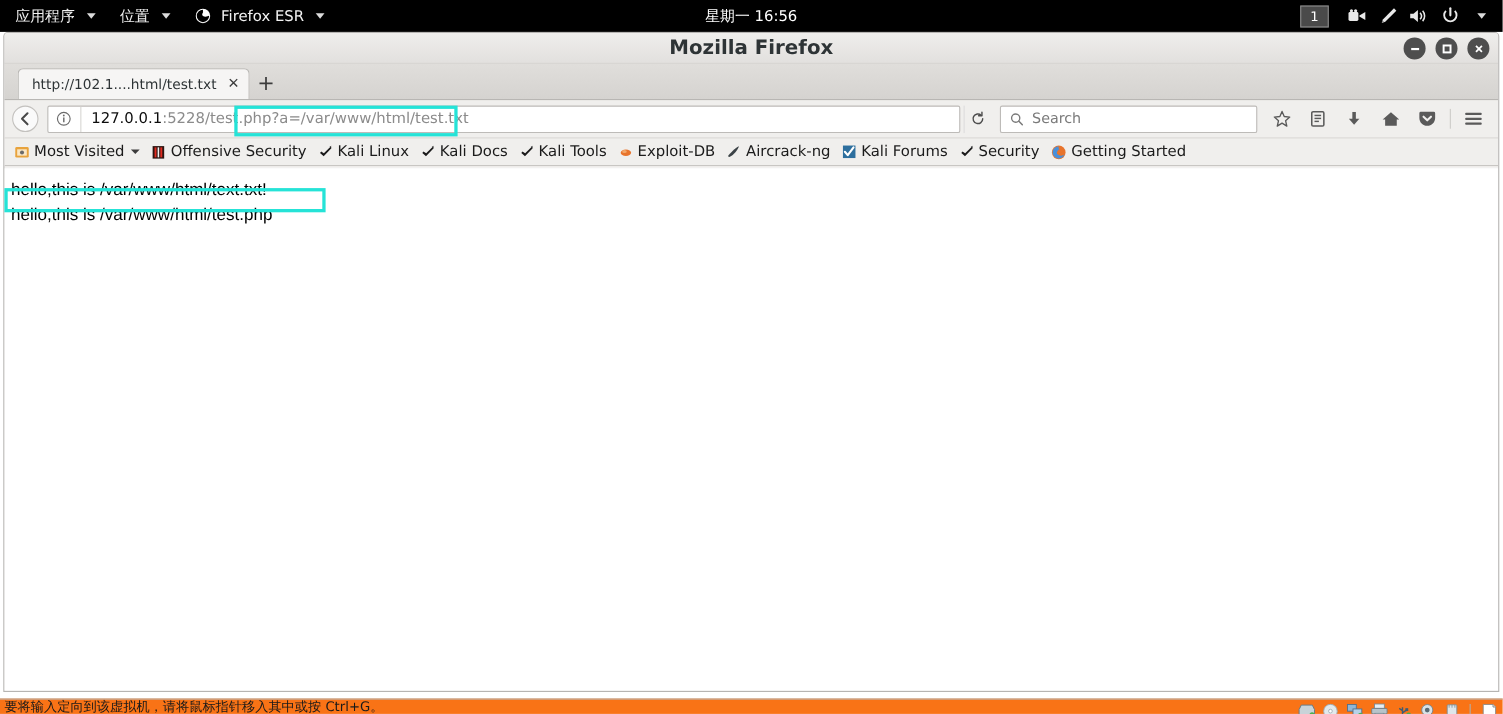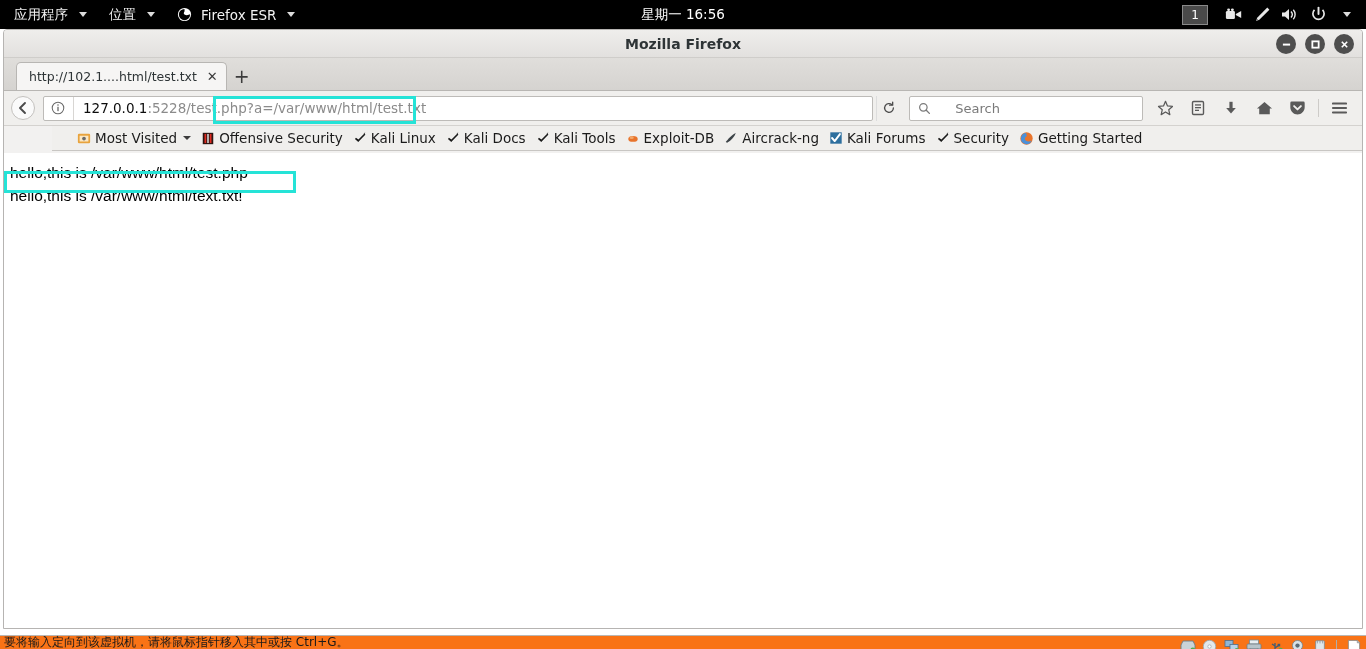--- a/index.html
+++ b/index.html
@@ -69,21 +69,21 @@
     overflow: hidden;
   }
   #titlebar {
     position: relative;
     height: 28px;
     background: linear-gradient(#efeeec, #e2e0de);
     border-bottom: 1px solid #cfcdca;
     display: flex; align-items: center; justify-content: center;
   }
   #window-title {
-    font-size: 14px; font-weight: bold; color: #2e3436;
+    font-size: 18px; font-weight: bold; color: #2e3436;
   }
   #window-controls {
     position: absolute; right: 8px; top: 4px;
     display: flex; gap: 9px;
   }
   .wctl {
     width: 20px; height: 20px; border-radius: 50%;
     background: #4e4e4e;
     display: flex; align-items: center; justify-content: center;
     color: #ffffff; font-size: 10px;
@@ -171,46 +171,45 @@
     display: flex; align-items: center; justify-content: center;
     color: #4d4d4d; font-size: 14px;
     border-left: 1px solid #ddd;
   }
   #searchbar {
     width: 258px; height: 25px;
     margin-left: 8px;
     background: #ffffff;
     border: 1px solid #bdbbb8;
     border-radius: 2px;
-    display: flex; align-items: center; gap: 24px;
+    display: flex; align-items: center; gap: 7px;
     padding: 0 8px;
     color: #7a7a7a;
     font-size: 13px;
   }
   #nav-icons { display: flex; align-items: center; margin-left: 6px; }
   .navicon {
     width: 33px; height: 28px;
     display: flex; align-items: center; justify-content: center;
     color: #5a5a5a;
   }
   .navsep {
     width: 1px; height: 18px; background: #cdcbc8; margin: 0 4px;
   }
 
   
   #bookmarks {
     height: 25px;
     background: #f0efed;
     display: flex; align-items: center;
-    padding-left: 20px;
+    padding-left: 4px;
     border-bottom: 1px solid #c8c6c3;
     font-size: 13.5px; color: #2e3436;
     gap: 0px;
     white-space: nowrap;
-    margin-left: 48px;
   }
   .bm {
     display: flex; align-items: center; gap: 4px;
     padding: 0 5px; height: 22px;
   }
   .bm-label { color: #1b1b1b; }
   .bm-caret {
     width: 0; height: 0;
     border-left: 4px solid transparent;
     border-right: 4px solid transparent;
@@ -507,22 +506,22 @@
     <div class="bm">
       <svg width="15" height="15" viewBox="0 0 16 16">
         <circle cx="8" cy="8" r="6.6" fill="#e8742c"></circle>
         <path d="M8 2 a6 6 0 1 0 5.6 8.2 c-1.4 1.4 -4.4 1.6 -6.4 0 c-2 -1.6 -0.4 -4.4 1.4 -5 c-1.4 -1.6 -0.6 -3.2 -0.6 -3.2 z" fill="#4a90d9"></path>
       </svg>
       <span class="bm-label">Getting Started</span>
     </div>
   </div>
 
   <div id="content">
+    <div class="page-line">hello,this is /var/www/html/text.txt!</div>
     <div class="page-line">hello,this is /var/www/html/test.php</div>
-    <div class="page-line">hello,this is /var/www/html/text.txt!</div>
   </div>
 </div>
 
 <div class="annot" style="left:213px; top:96px; width:203px; height:28px;"></div>
 <div class="annot" style="left:4px; top:171px; width:292px; height:22px;"></div>
 
 <div id="vm-statusbar">
   <div id="vm-status-text">要将输入定向到该虚拟机，请将鼠标指针移入其中或按 Ctrl+G。</div>
   <div id="vm-tray">
     <div class="vmicon">

